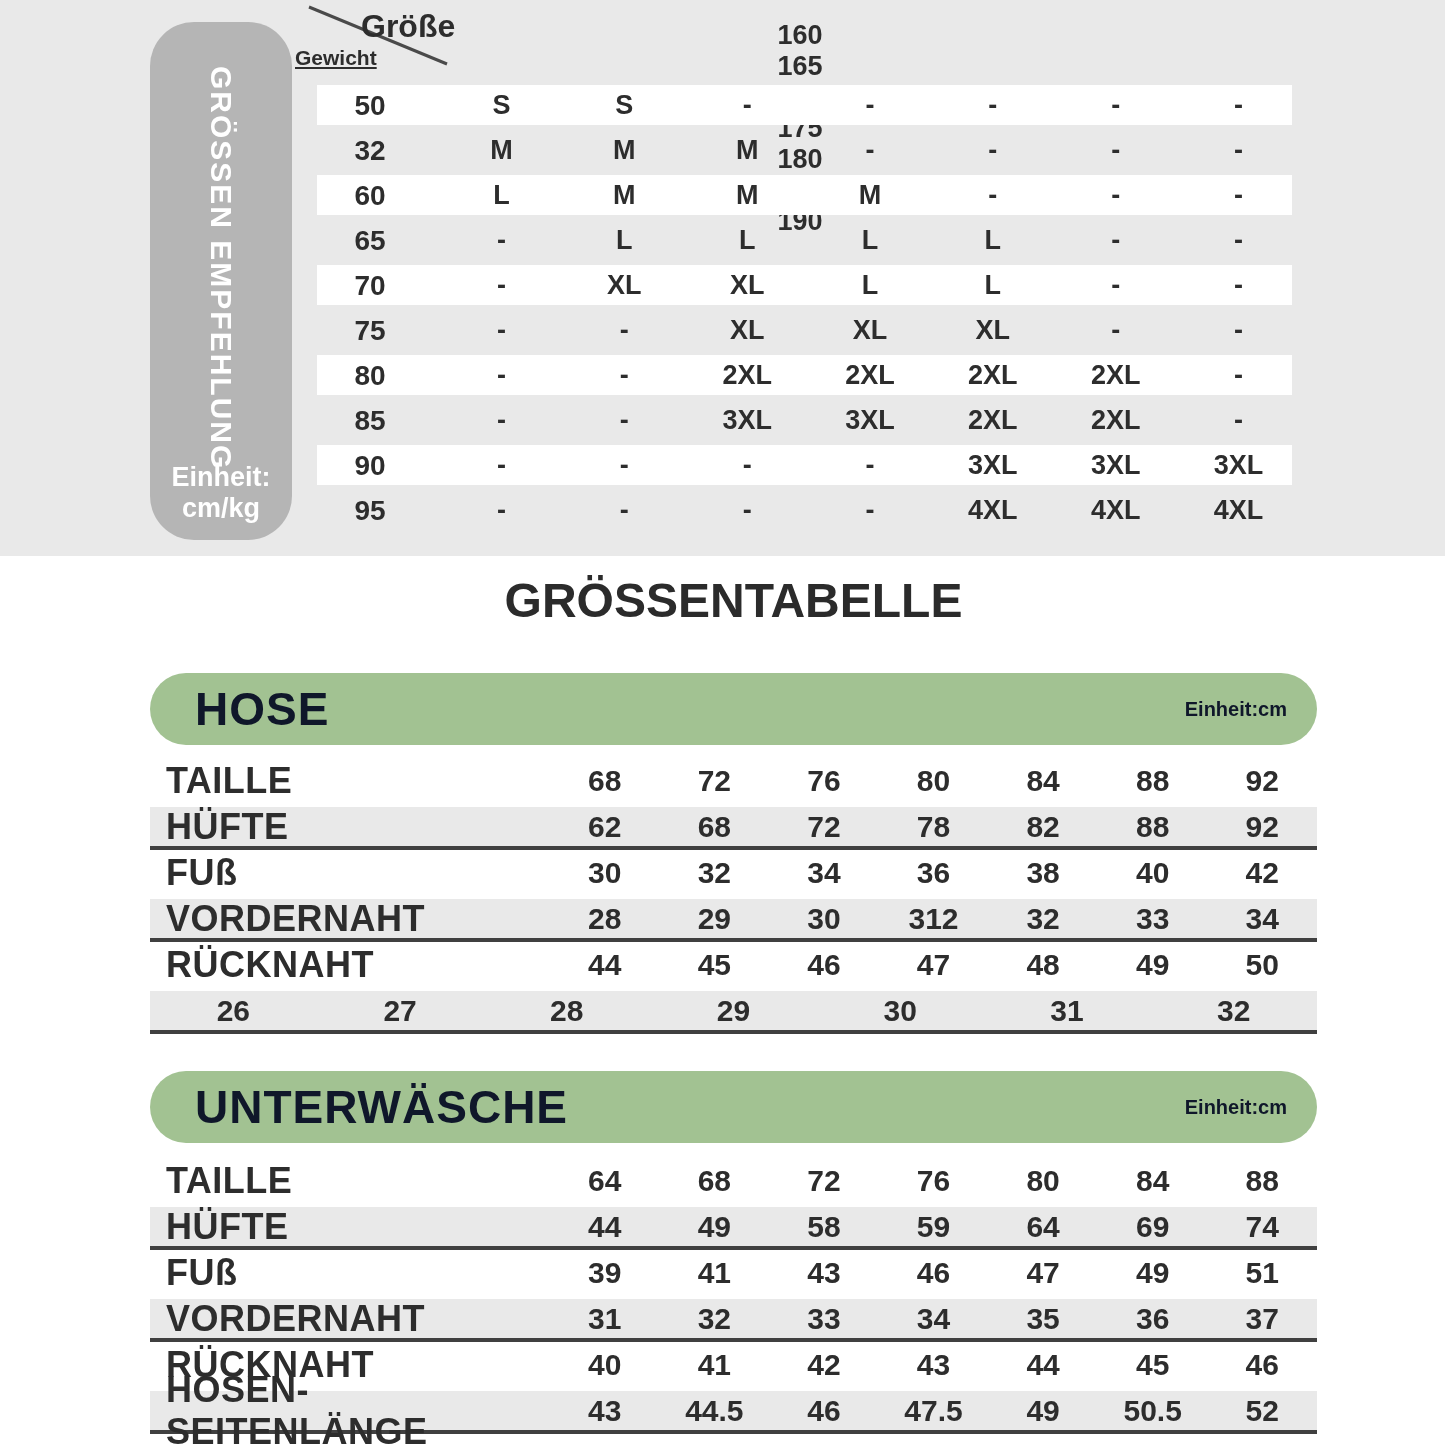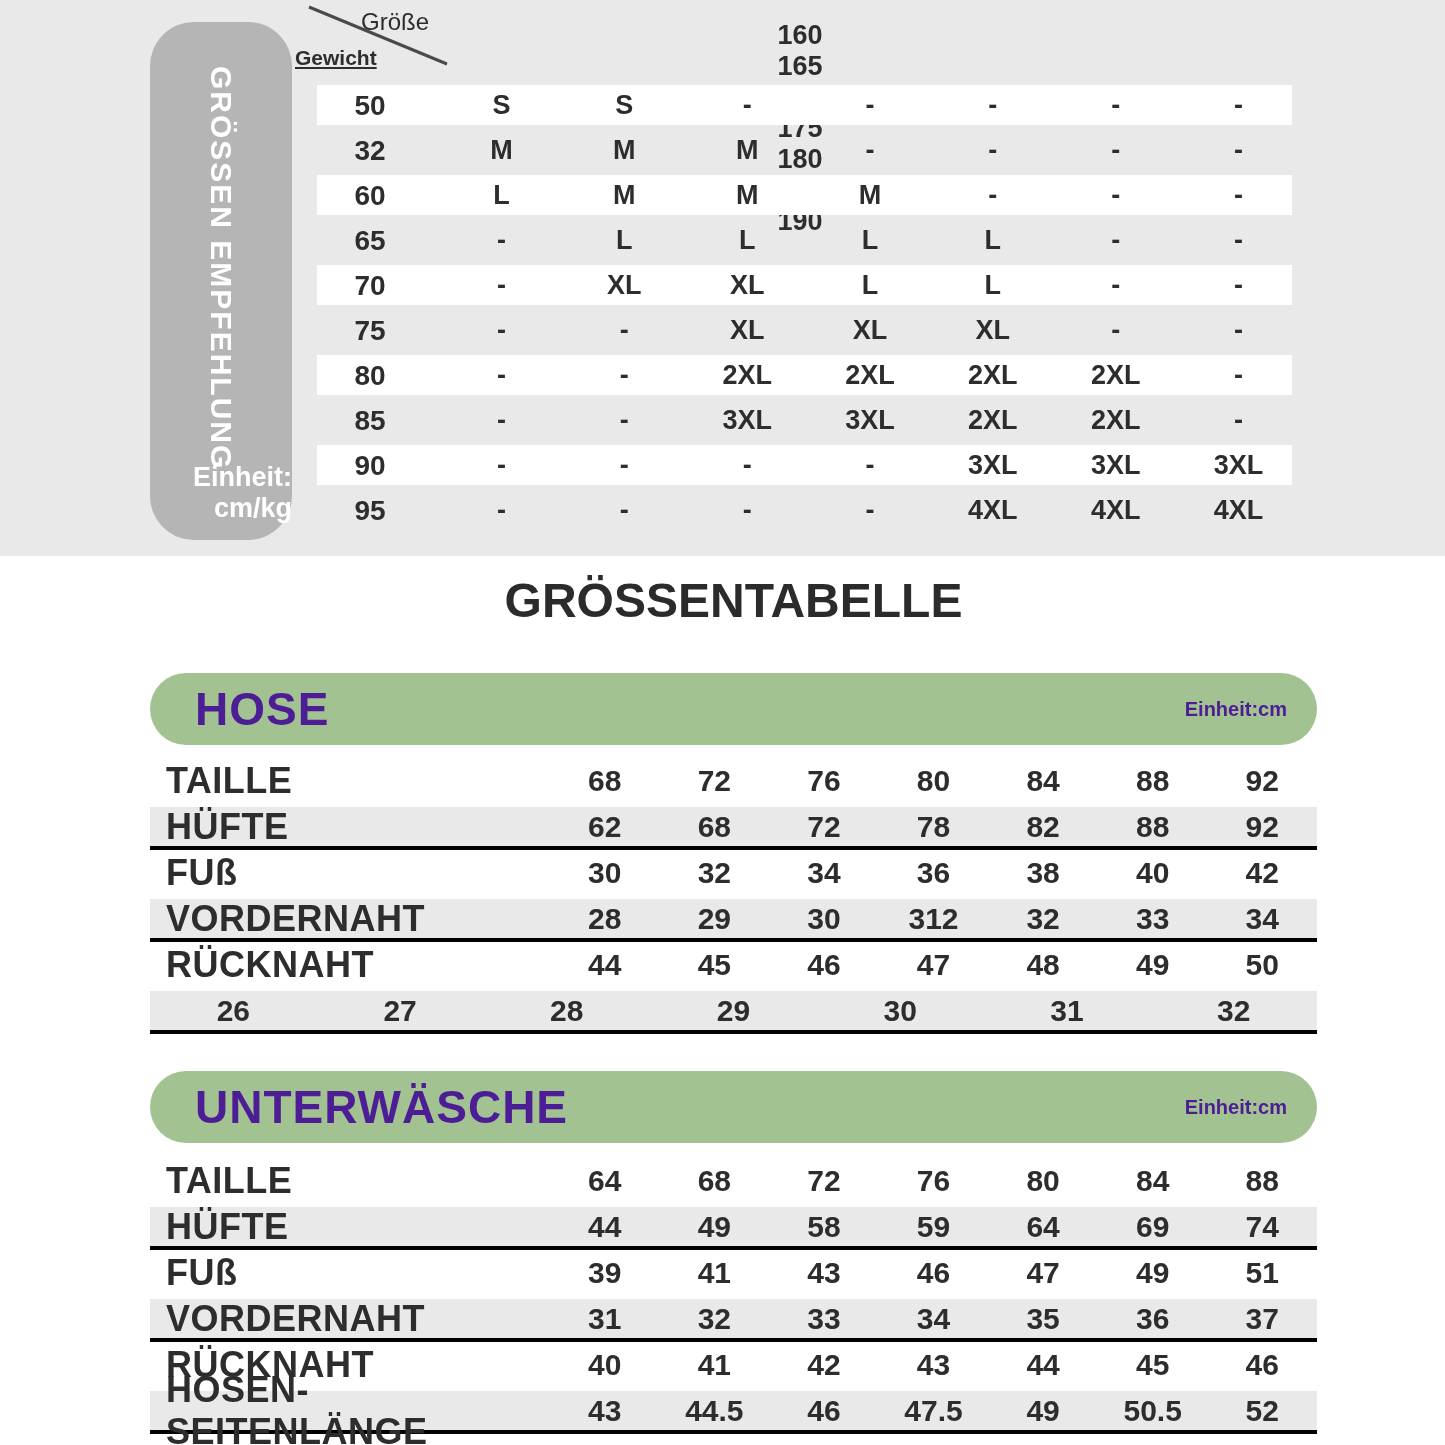--- a/index.html
+++ b/index.html
@@ -15,58 +15,58 @@
   }
 
   
   .top-section{position:absolute;left:0;top:0;width:1445px;height:556px;background:var(--light-gray);}
 
   .v-banner{position:absolute;left:150px;top:22px;width:142px;height:518px;
     background:var(--banner-gray);border-radius:44px;}
   .v-label{position:absolute;top:44px;left:50%;transform:translateX(-50%);
     writing-mode:vertical-rl;text-orientation:mixed;
     color:#fff;font-size:30px;font-weight:800;letter-spacing:2px;white-space:nowrap;}
-  .v-unit{position:absolute;bottom:16px;left:0;width:100%;text-align:right;
+  .v-unit{position:absolute;bottom:16px;left:0;width:100%;text-align:center;
     color:#fff;font-size:27px;font-weight:800;line-height:1.15;white-space:pre-line;}
 
   .corner{position:absolute;left:295px;top:0;width:168px;height:74px;}
   .corner svg{position:absolute;left:0;top:0;}
-  .corner-top{position:absolute;top:8px;left:66px;font-size:24px;font-weight:400;}
+  .corner-top{position:absolute;top:8px;left:66px;font-size:32px;font-weight:700;}
   .corner-bottom{position:absolute;bottom:4px;left:0;font-size:21px;font-weight:600;text-decoration:underline;}
 
   .size-header{position:absolute;left:300px;top:20px;width:1000px;display:flex;height:48px;flex-direction:column;}
   .size-header .w-cell{width:140px;}
   .size-header .v-cell{flex:1;display:flex;align-items:center;justify-content:center;
     font-size:27px;font-weight:700;}
 
   .size-rows{position:absolute;left:300px;top:83px;width:1000px;}
   .srow{position:relative;display:flex;align-items:center;height:45px;}
   .srow.striped::before{content:"";position:absolute;left:17px;right:8px;top:2px;bottom:3px;background:#fff;}
   .srow>*{position:relative;}
   .srow .w-cell{width:140px;text-align:center;font-size:28px;font-weight:800;}
   .srow .v-cell{flex:1;text-align:center;font-size:27px;font-weight:700;}
 
   
   .page-title{position:absolute;left:0;top:562px;width:100%;margin:11px;text-align:center;
     font-size:48px;font-weight:800;letter-spacing:0;color:#2b2b2b;}
 
   
   .section-banner{position:absolute;left:150px;width:1167px;height:72px;background:var(--green);
-    border-radius:38px;color:#4c1d95;display:flex;align-items:center;justify-content:space-between;
+    border-radius:38px;color:#0f172a;display:flex;align-items:center;justify-content:space-between;
     padding:0 30px 0 45px;box-sizing:border-box;}
   .s-title{font-size:46px;font-weight:800;letter-spacing:1px;}
   .s-unit{font-size:20px;font-weight:800;}
   .banner-0{top:673px;}
   .banner-1{top:1071px;}
 
   .m-rows{position:absolute;left:150px;width:1167px;}
   .m-rows-0{top:758px;}
   .m-rows-1{top:1158px;}
   .mrow{display:flex;align-items:center;height:46px;box-sizing:border-box;}
-  .mrow.striped{background:var(--light-gray);border-top:3px solid #fff;border-bottom:4px solid #000000;justify-content:center;}
+  .mrow.striped{background:var(--light-gray);border-top:3px solid #fff;border-bottom:4px solid #404040;justify-content:center;}
   .m-label{width:400px;padding-left:16px;box-sizing:border-box;font-size:36px;font-weight:800;letter-spacing:.5px;}
   .m-val{flex:1;text-align:center;font-size:30px;font-weight:700;}
 </style>
 </head>
 <body>
 
 <div class="page">
 
   <section class="top-section">
 

